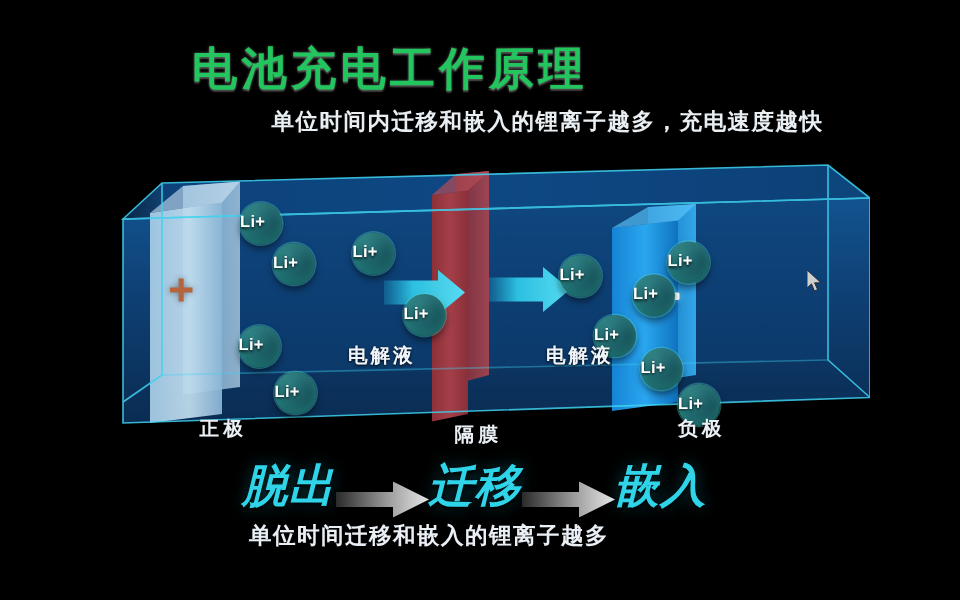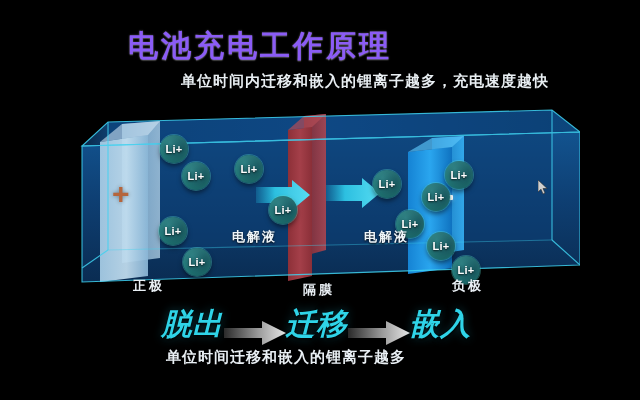--- a/index.html
+++ b/index.html
@@ -20,21 +20,21 @@
   #title-area {
     position: absolute;
     left: 0; top: 0; width: 640px; height: 100px;
     text-align: center;
   }
   #main-title {
     position: absolute;
     left: 0; top: 26px; width: 520px;
     font-size: 30px;
     font-weight: 900;
-    color: #8b5cf6;
+    color: #22c55e;
     letter-spacing: 3px;
     text-shadow: 0 1px 1px rgba(120,120,120,.55), 0 0 2px rgba(255,255,255,.35);
     font-family: "DejaVu Sans", "Liberation Sans", sans-serif;
     white-space: nowrap;
   }
   #subtitle {
     position: absolute;
     left: 0; top: 72px; width: 640px;
     font-size: 15px;
     font-weight: 600;
@@ -87,21 +87,21 @@
     border-radius: 50%;
     background:
       radial-gradient(circle at 34% 28%, #2d7d80 0%, #1d5f66 42%, #123e49 72%, #0b2a35 100%);
     box-shadow:
       0 0 0 1px rgba(90,220,210,.35),
       0 3px 5px rgba(0,0,0,.5),
       inset 0 -5px 7px rgba(60,230,200,.28),
       inset 0 4px 6px rgba(140,255,235,.12);
     display: flex;
     align-items: center;
-    justify-content: center;
+    justify-content: flex-start;
   }
   .ion span {
     color: #ffffff;
     font-size: 11px;
     font-weight: 800;
     letter-spacing: .2px;
     text-shadow: 0 1px 2px rgba(0,0,0,.8);
     transform: translateY(-.5px);
     font-family: "Liberation Sans", sans-serif;
   }

